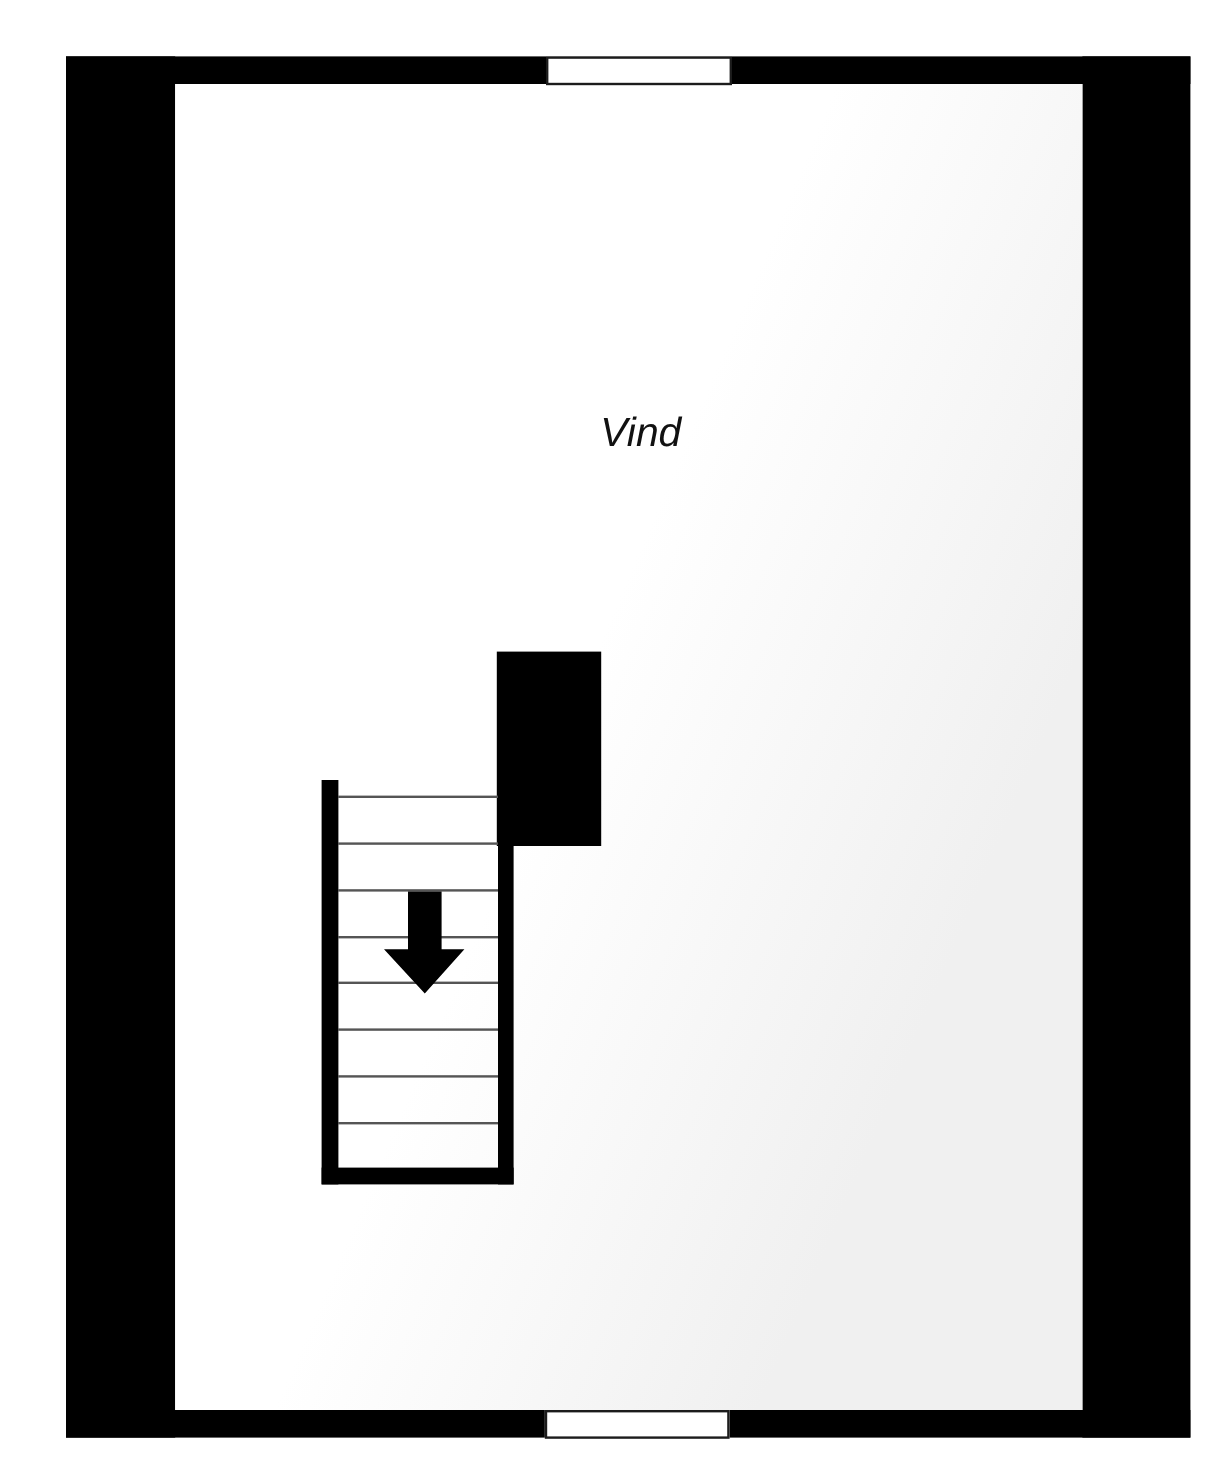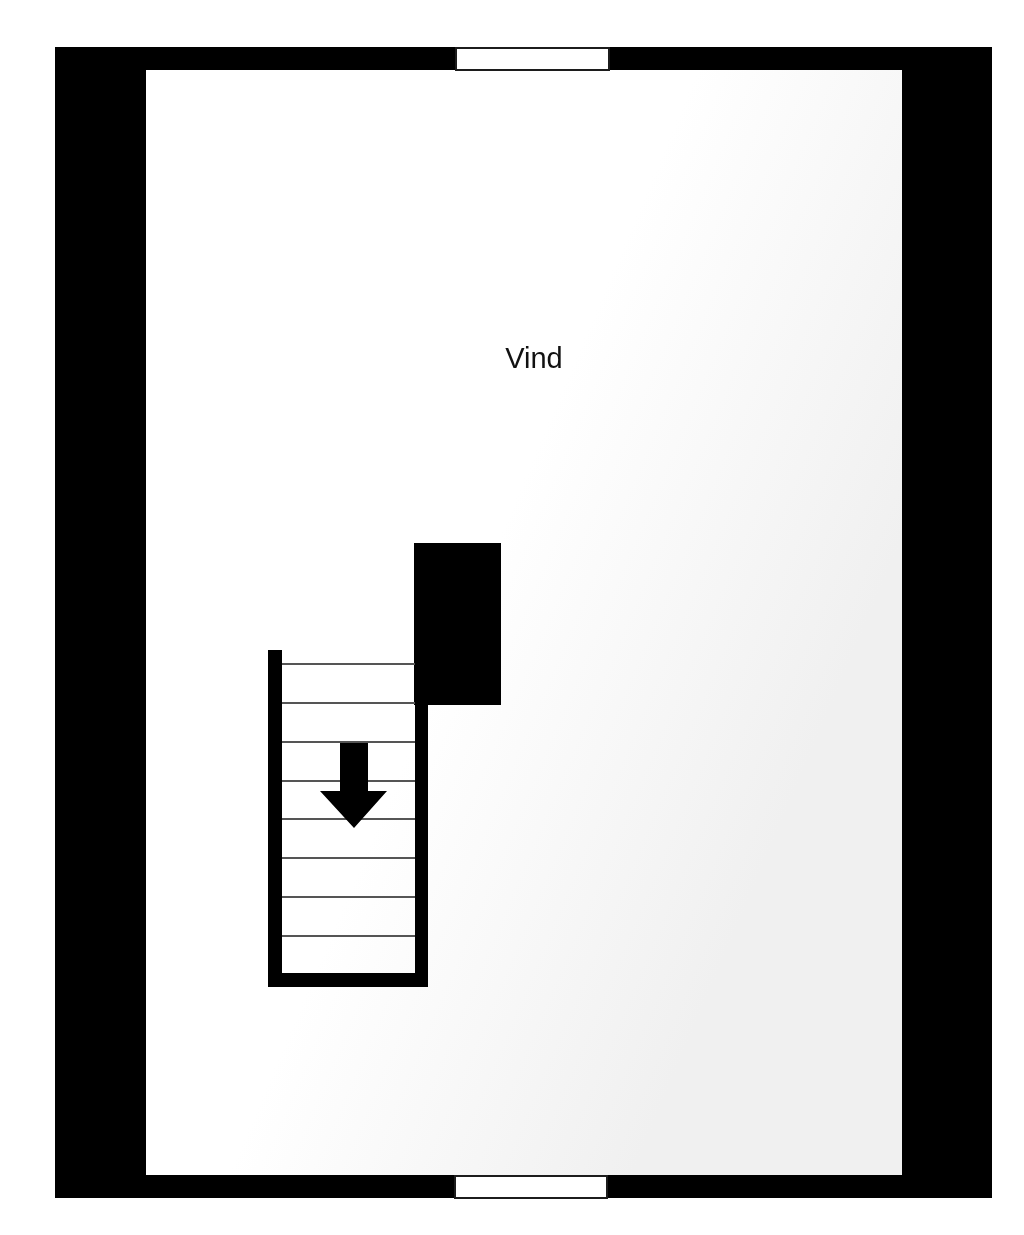--- a/index.html
+++ b/index.html
@@ -47,24 +47,25 @@
     border: 2px solid var(--window-border, #1c1c1c);
   }
   .window-top    { left: 455px; top: 47px;   width: 155px; height: 24px; }
   .window-bottom { left: 454px; top: 1175px; width: 154px; height: 24px; }
   
   .room-label {
     position: absolute;
     left: 534px;
     top: 344px;
     transform: translateX(-50%);
-    font-size: 29px;
+    font-size: 34px;
     line-height: 1.0;
     color: var(--label, #111);
     white-space: nowrap;
+    font-style: italic;
   }
   
   .chimney {
     position: absolute;
     left: 414px;
     top: 543px;
     width: 87px;
     height: 162px;
     background: var(--wall, #000);
   }

